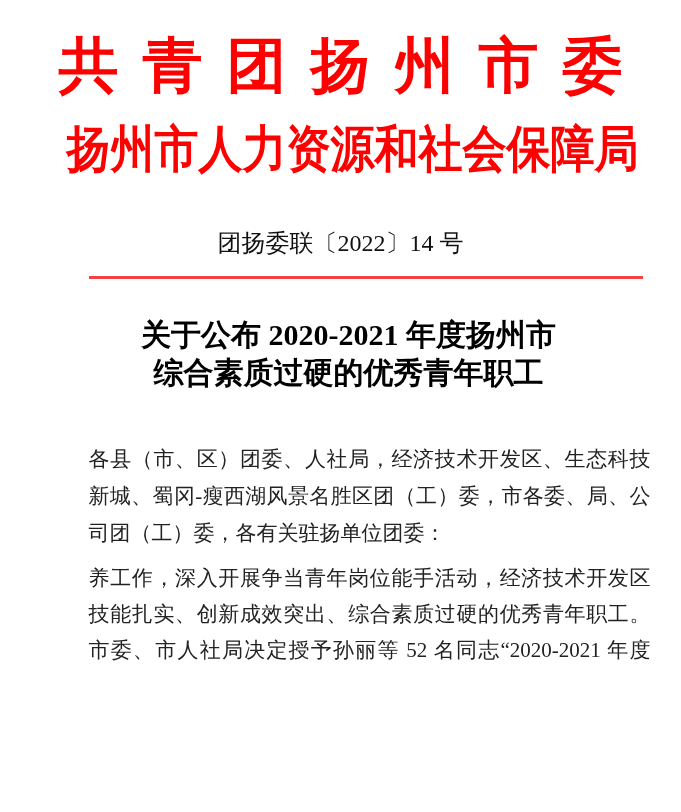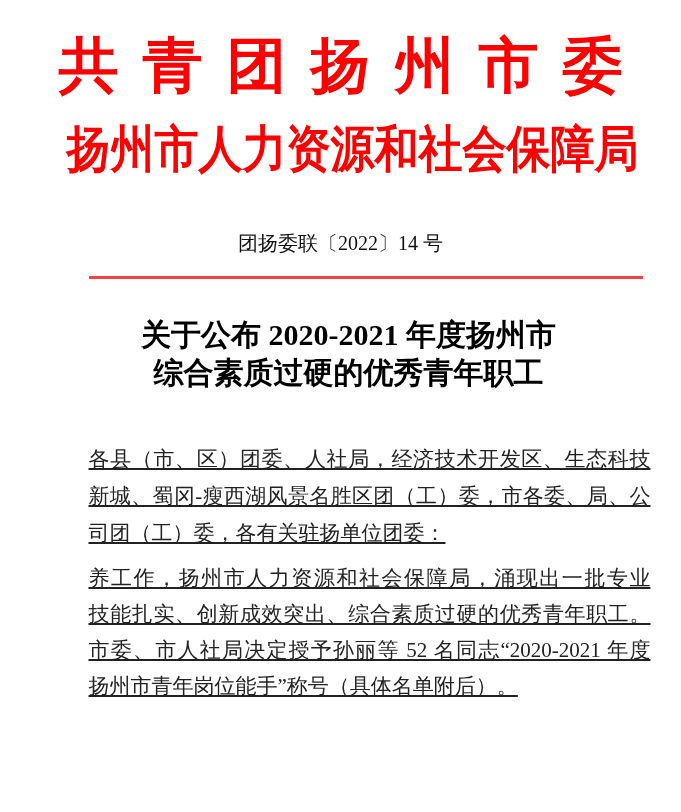--- a/index.html
+++ b/index.html
@@ -37,21 +37,21 @@
     font-weight: bold;
     font-size: 50px;
     line-height: 54px;
     white-space: nowrap;
     transform: scaleX(0.88);
     transform-origin: 50% 50%;
   }
   .docnum {
     margin-top: 55px;
     text-align: center;
-    font-size: 20px;
+    font-size: 24px;
     line-height: 24px;
     color: #111111;
     white-space: nowrap;
   }
   .redline {
     margin-top: 21px;
     margin-left: 60px;
     width: 554px;
     height: 3px;
     background: var(--red-line);
@@ -69,21 +69,21 @@
     white-space: nowrap;
   }
   
   .bodytext {
     margin-top: 49px;
     margin-left: 60px;
     width: 562px;
     font-size: 21px;
     color: #222222;
   }
-  .para { margin: 0; text-decoration: underline; }
+  .para { margin: 0; }
   .para.p2 { margin-top: 8px; }
   .bl {
     margin: 0;
     white-space: nowrap;
     line-height: 37px;
   }
   .para.p2 .bl { line-height: 36px; }
   .bl.fill {
     text-align: justify;
     text-align-last: justify;
@@ -113,20 +113,19 @@
 
   <div class="bodytext">
 
     <div class="para">
       <p class="bl fill">各县（市、区）团委、人社局，经济技术开发区、生态科技</p>
       <p class="bl fill">新城、蜀冈-瘦西湖风景名胜区团（工）委，市各委、局、公</p>
       <p class="bl end">司团（工）委，各有关驻扬单位团委：</p>
     </div>
 
     <div class="para p2">
-      <p class="bl fill">养工作，扬州市人力资源和社会保障局，涌现出一批专业</p>
+      <p class="bl fill">养工作，深入开展争当青年岗位能手活动，经济技术开发区</p>
       <p class="bl fill">技能扎实、创新成效突出、综合素质过硬的优秀青年职工。</p>
       <p class="bl fill">市委、市人社局决定授予孙丽等 52 名同志“2020-2021 年度</p>
-      <p class="bl end">扬州市青年岗位能手”称号（具体名单附后）。</p>
     </div>
 
   </div>
 </div>
 
 </body></html>

